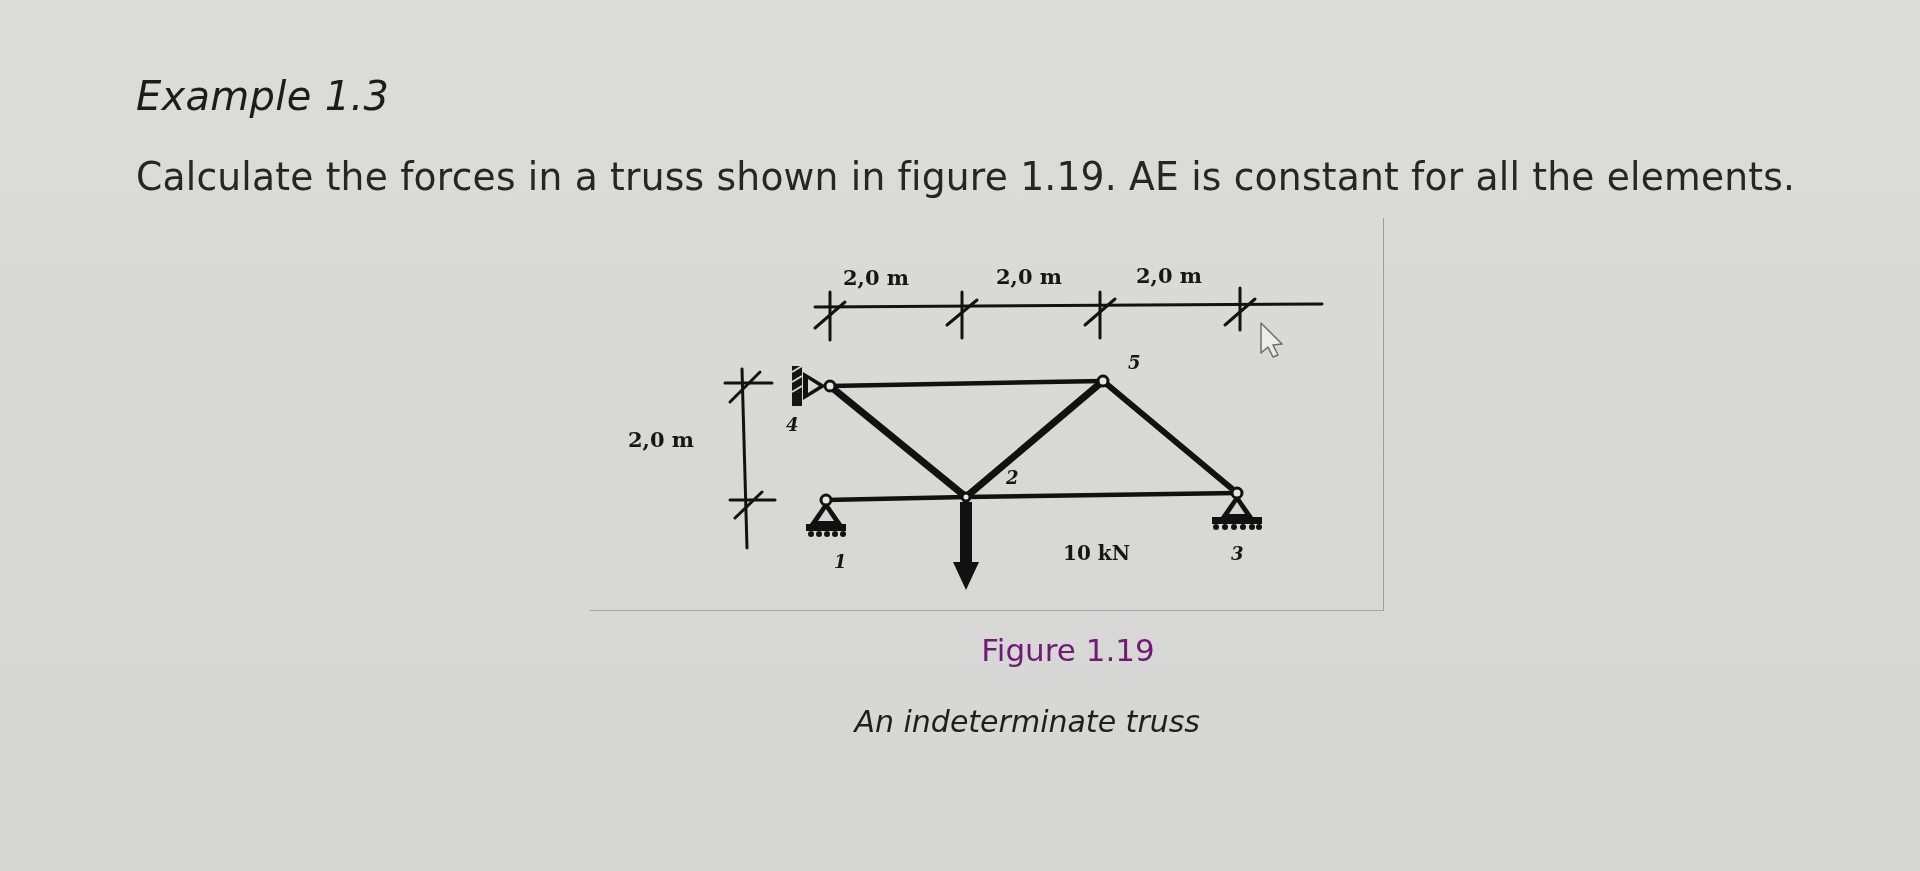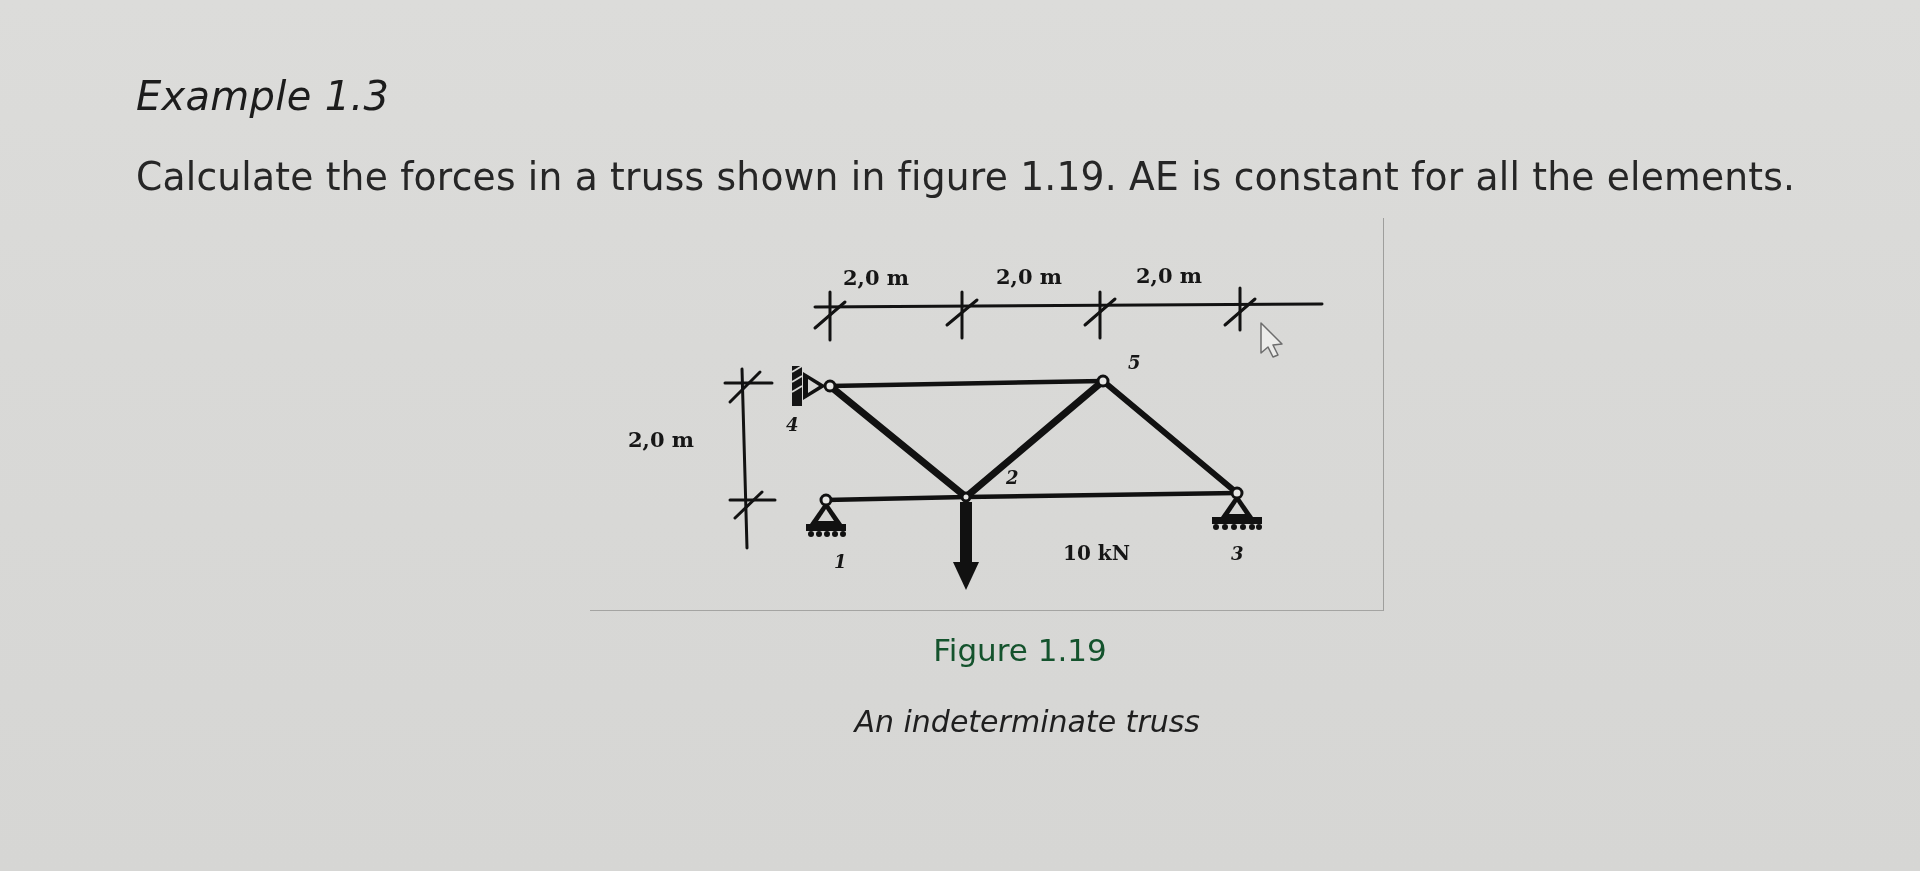--- a/index.html
+++ b/index.html
@@ -73,26 +73,26 @@
     fill: #161616;
   }
   .load-label {
     font-family: "DejaVu Serif", serif;
     font-weight: bold;
     font-size: 20px;
     fill: #161616;
   }
   .figure-caption {
     position: absolute;
-    left: 860px;
+    left: 908px;
     top: 632px;
     width: 320px;
     text-align: center;
     font-size: 31px;
-    color: #14532d;
+    color: #701a75;
     font-family: "DejaVu Sans", sans-serif;
   }
   .figure-subcaption {
     position: absolute;
     left: 780px;
     top: 704px;
     width: 420px;
     text-align: right;
     font-size: 30px;
     font-style: italic;

